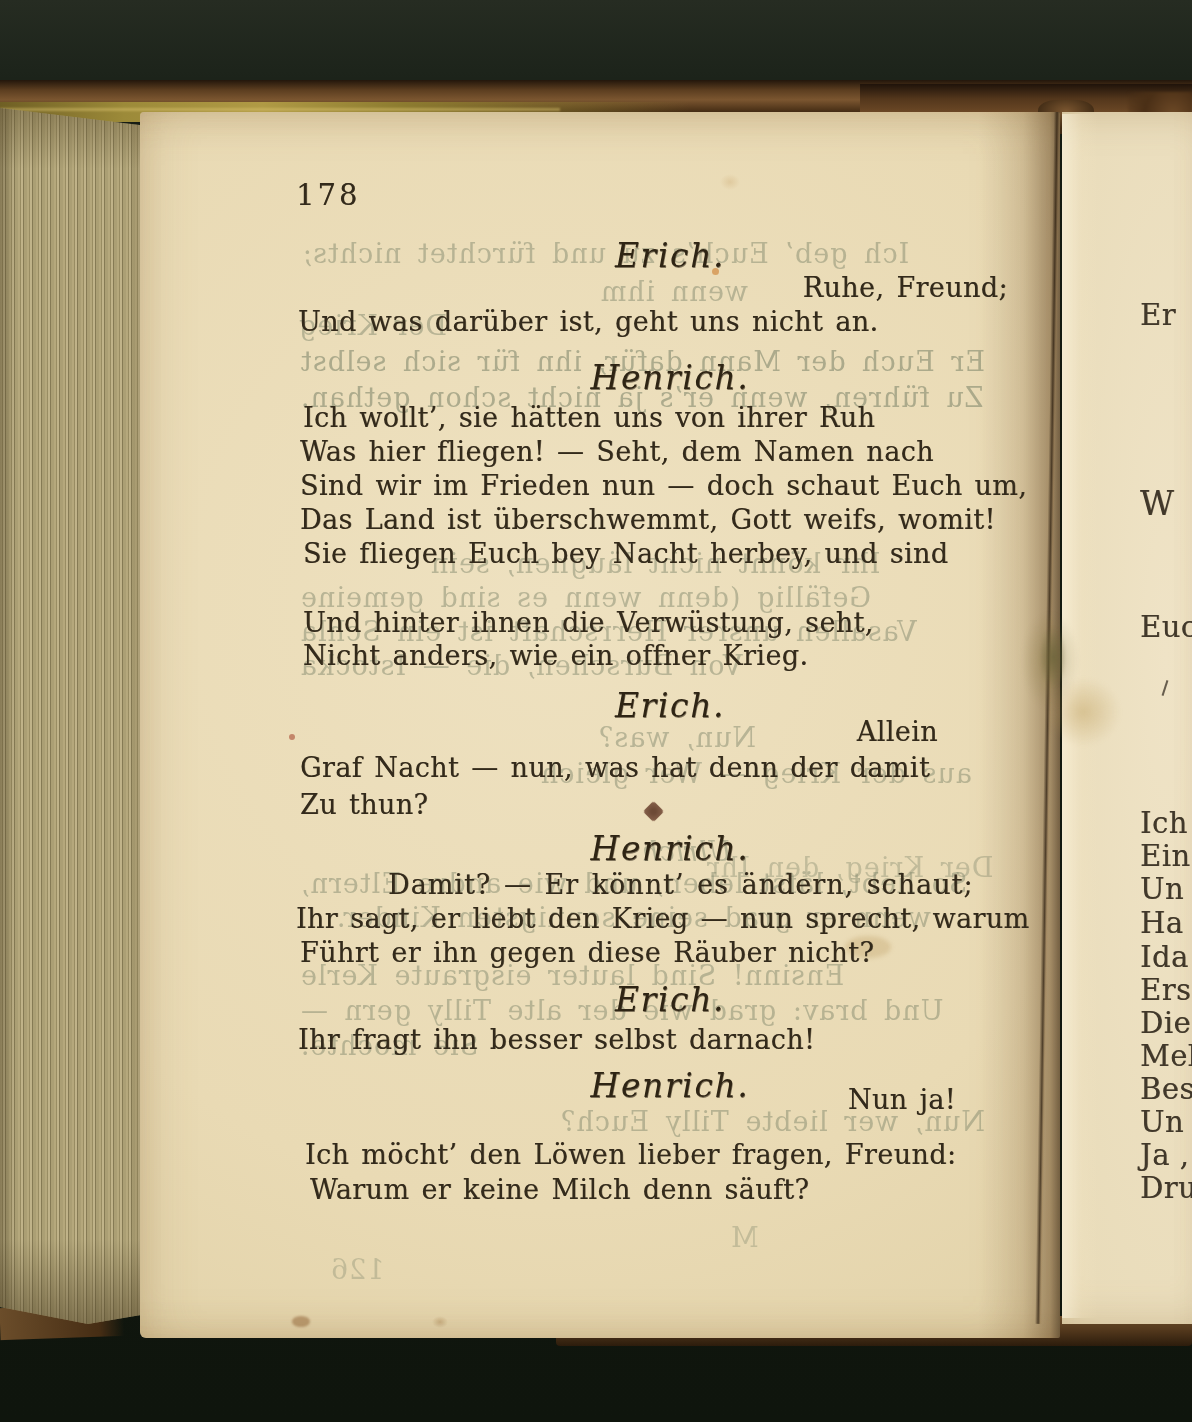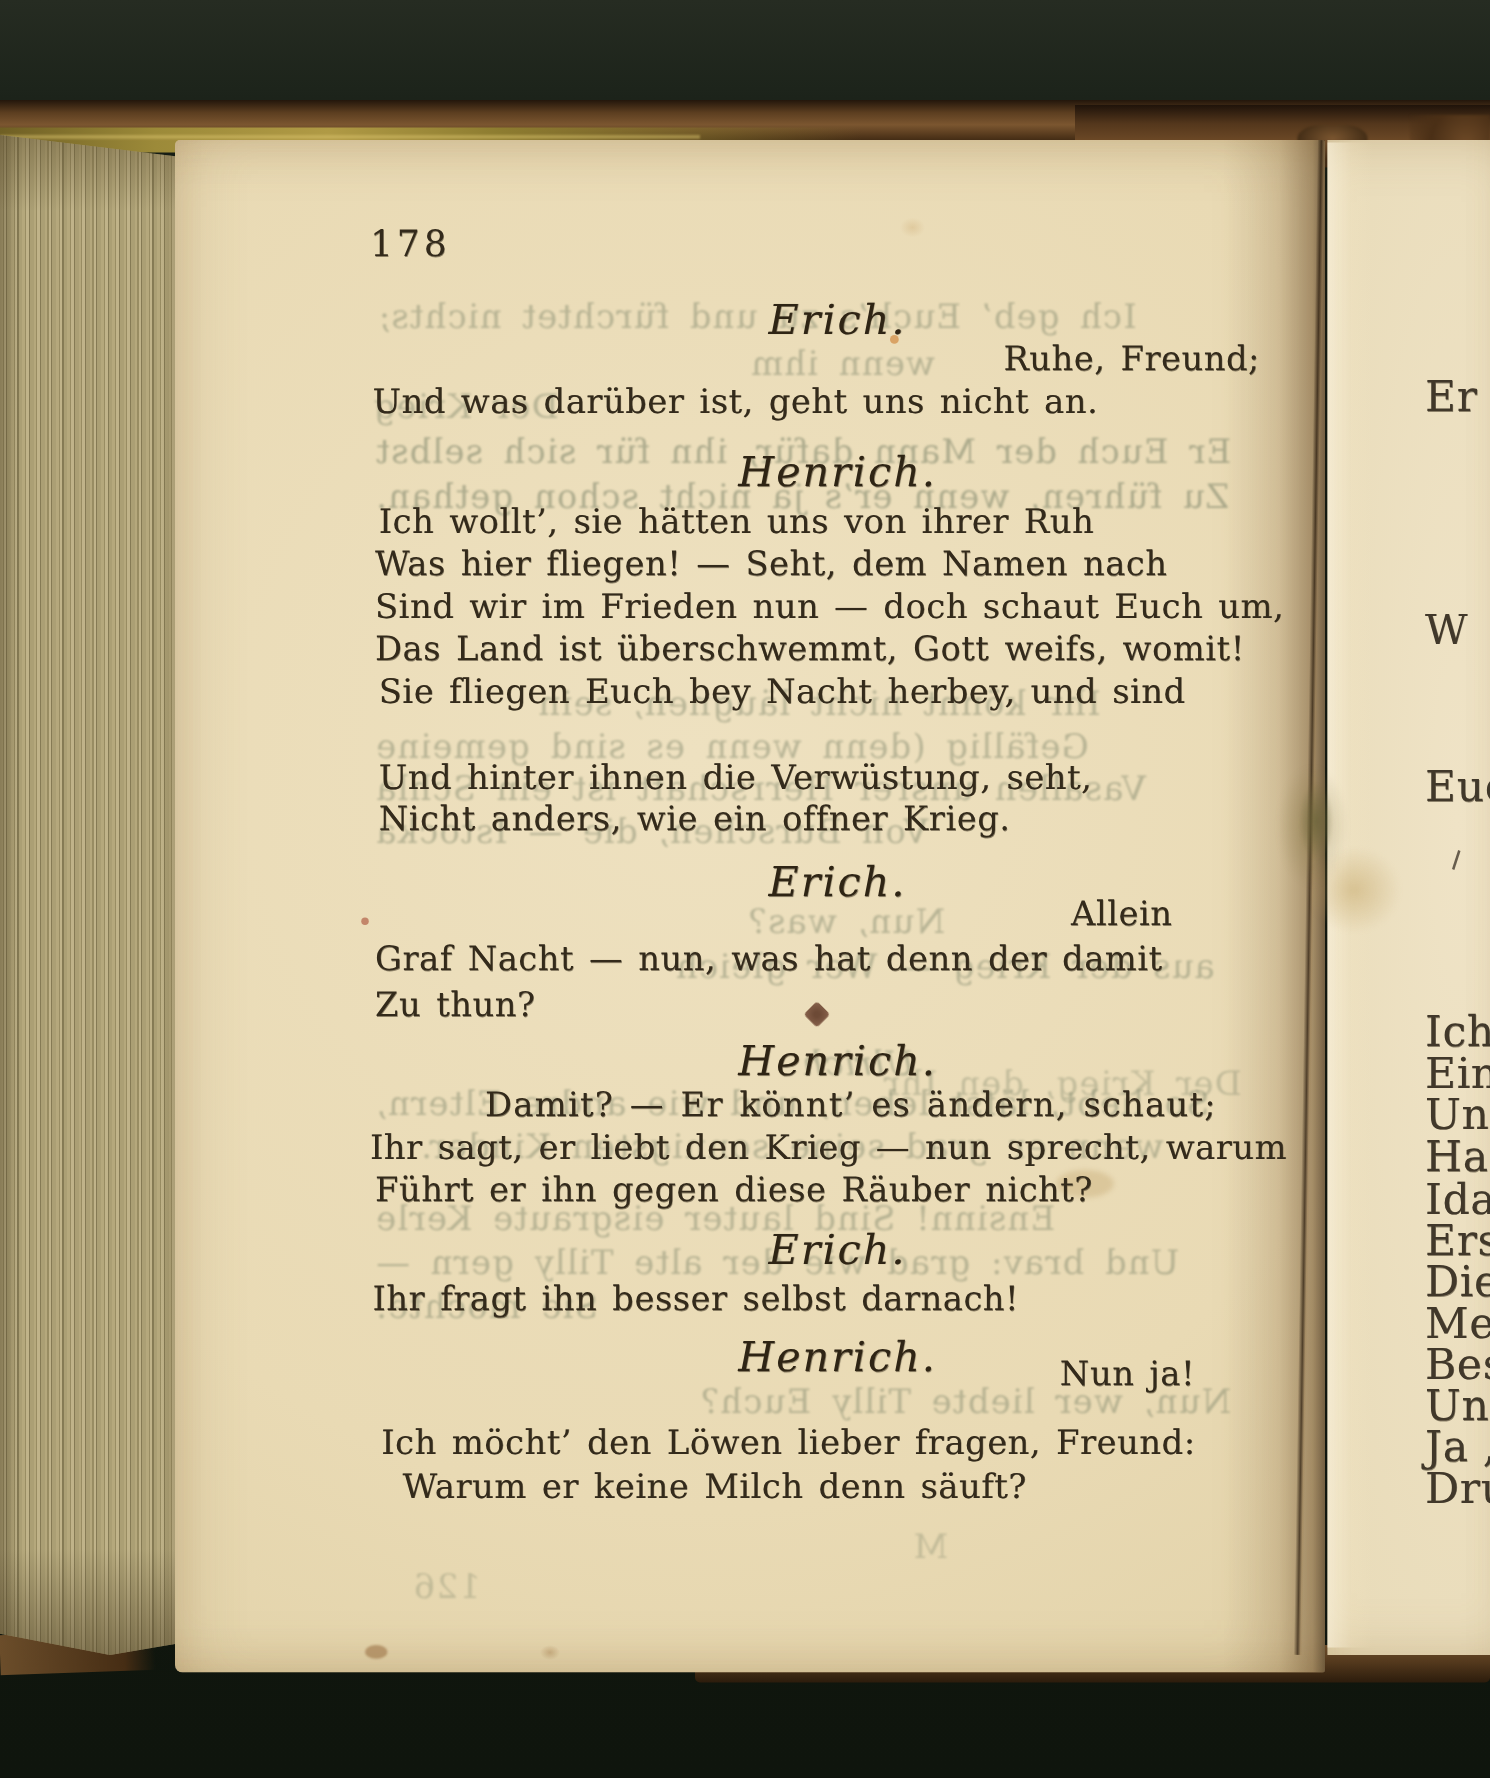--- a/index.html
+++ b/index.html
@@ -84,23 +84,23 @@
     text-shadow:.5px .5px .6px rgba(40,30,15,.55);}
   .pagenum{top:178px;left:296px;font-size:29px;letter-spacing:3px;}
   .h1{top:236px}.h2{top:358px}.h3{top:686px}.h4{top:829px}.h5{top:980px}.h6{top:1066px}
   .r1{top:272px;right:184px}.r2{top:716px;right:254px}.r3{top:1084px;right:236px}
   .b1{top:306px;left:298px}
   .b2{top:402px;left:303px}.b3{top:436px;left:300px}.b4{top:470px;left:300px}.b5{top:504px;left:300px}
   .b6{top:538px;left:303px}.b7{top:573px;left:300px}.b8{top:607px;left:303px}.b9{top:640px;left:303px}
   .b10{top:752px;left:300px}.b11{top:789px;left:300px}
   .b12{top:869px;left:388px;letter-spacing:1px}.b13{top:903px;left:296px}.b14{top:937px;left:300px}
   .b15{top:1024px;left:298px}
-  .b16{top:1139px;left:305px}.b17{top:1174px;left:322px}
-  
-  .frag{position:absolute;left:1140px;white-space:nowrap;font-size:34px;color:#41382a;letter-spacing:.5px;
+  .b16{top:1139px;left:305px}.b17{top:1174px;left:310px}
+  
+  .frag{position:absolute;left:1140px;white-space:nowrap;font-size:29px;color:#41382a;letter-spacing:.5px;
     text-shadow:.4px .4px .5px rgba(45,35,20,.5);}
   .f0{top:298px}.f1{top:484px;font-size:33px}.f2{top:610px}
   .f3{top:806px}.f4{top:839px}.f5{top:872px}.f6{top:906px}.f7{top:940px}.f8{top:973px}
   .f9{top:1006px}.f10{top:1039px}.f11{top:1072px}.f12{top:1105px}.f13{top:1138px}.f14{top:1171px}
 </style>
 </head>
 <body>
 
 <div id="scene">
 

